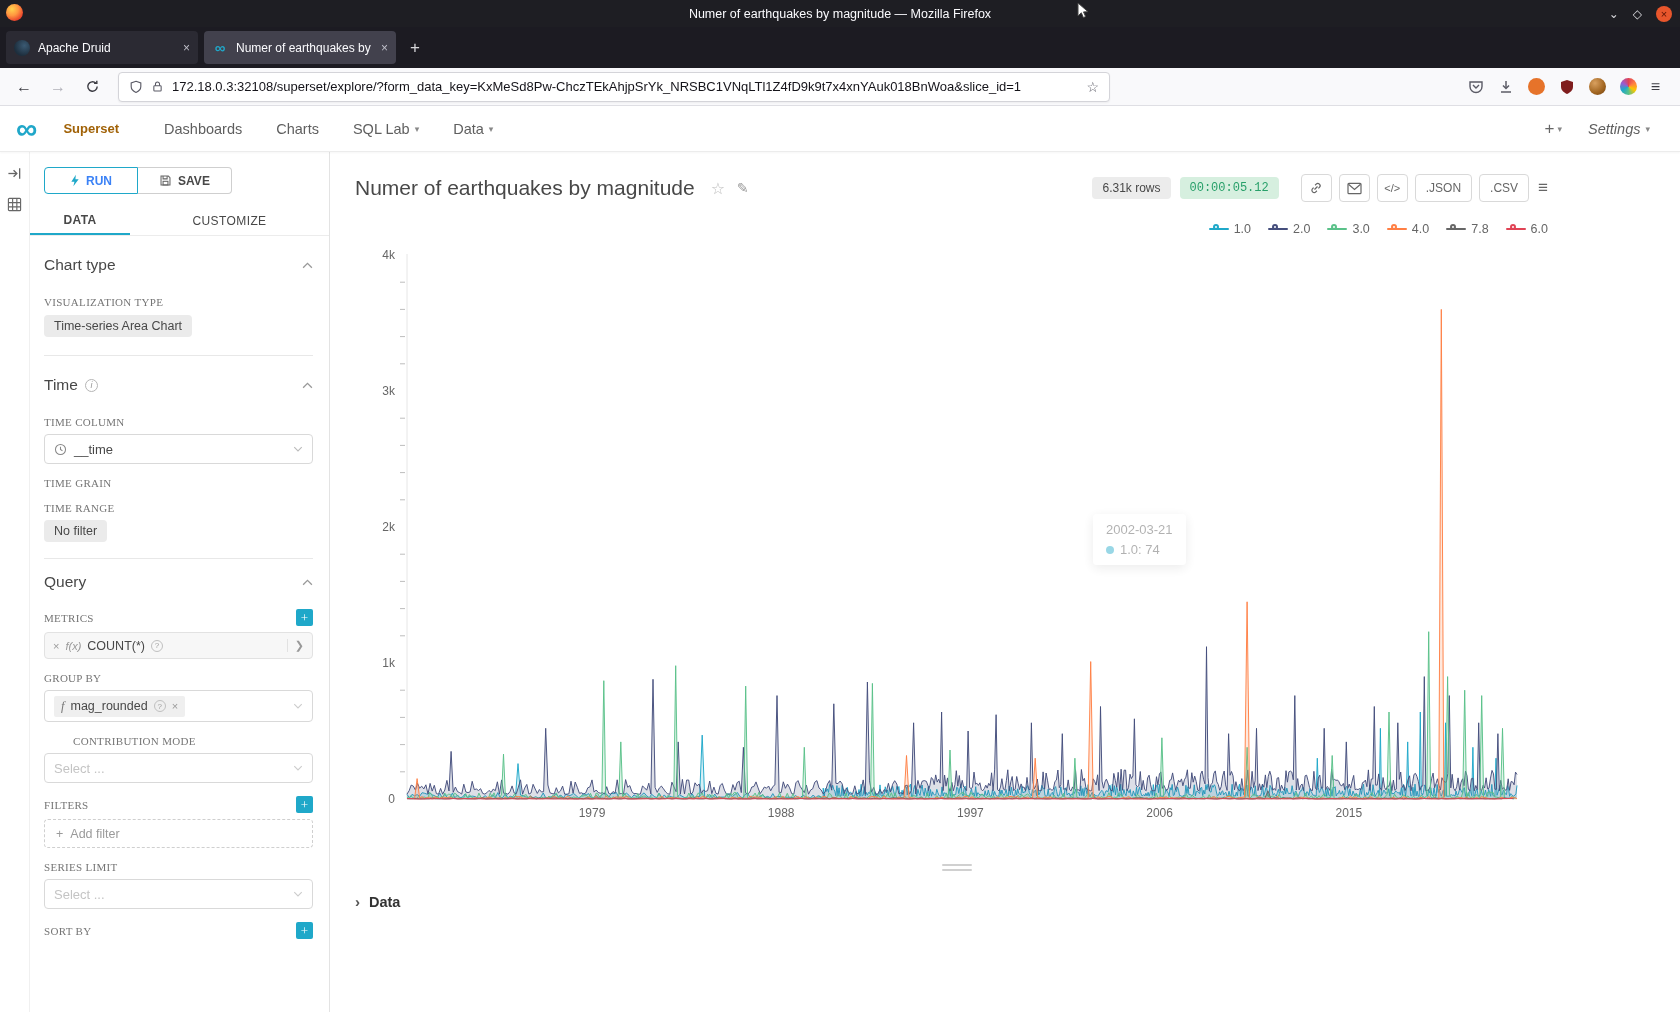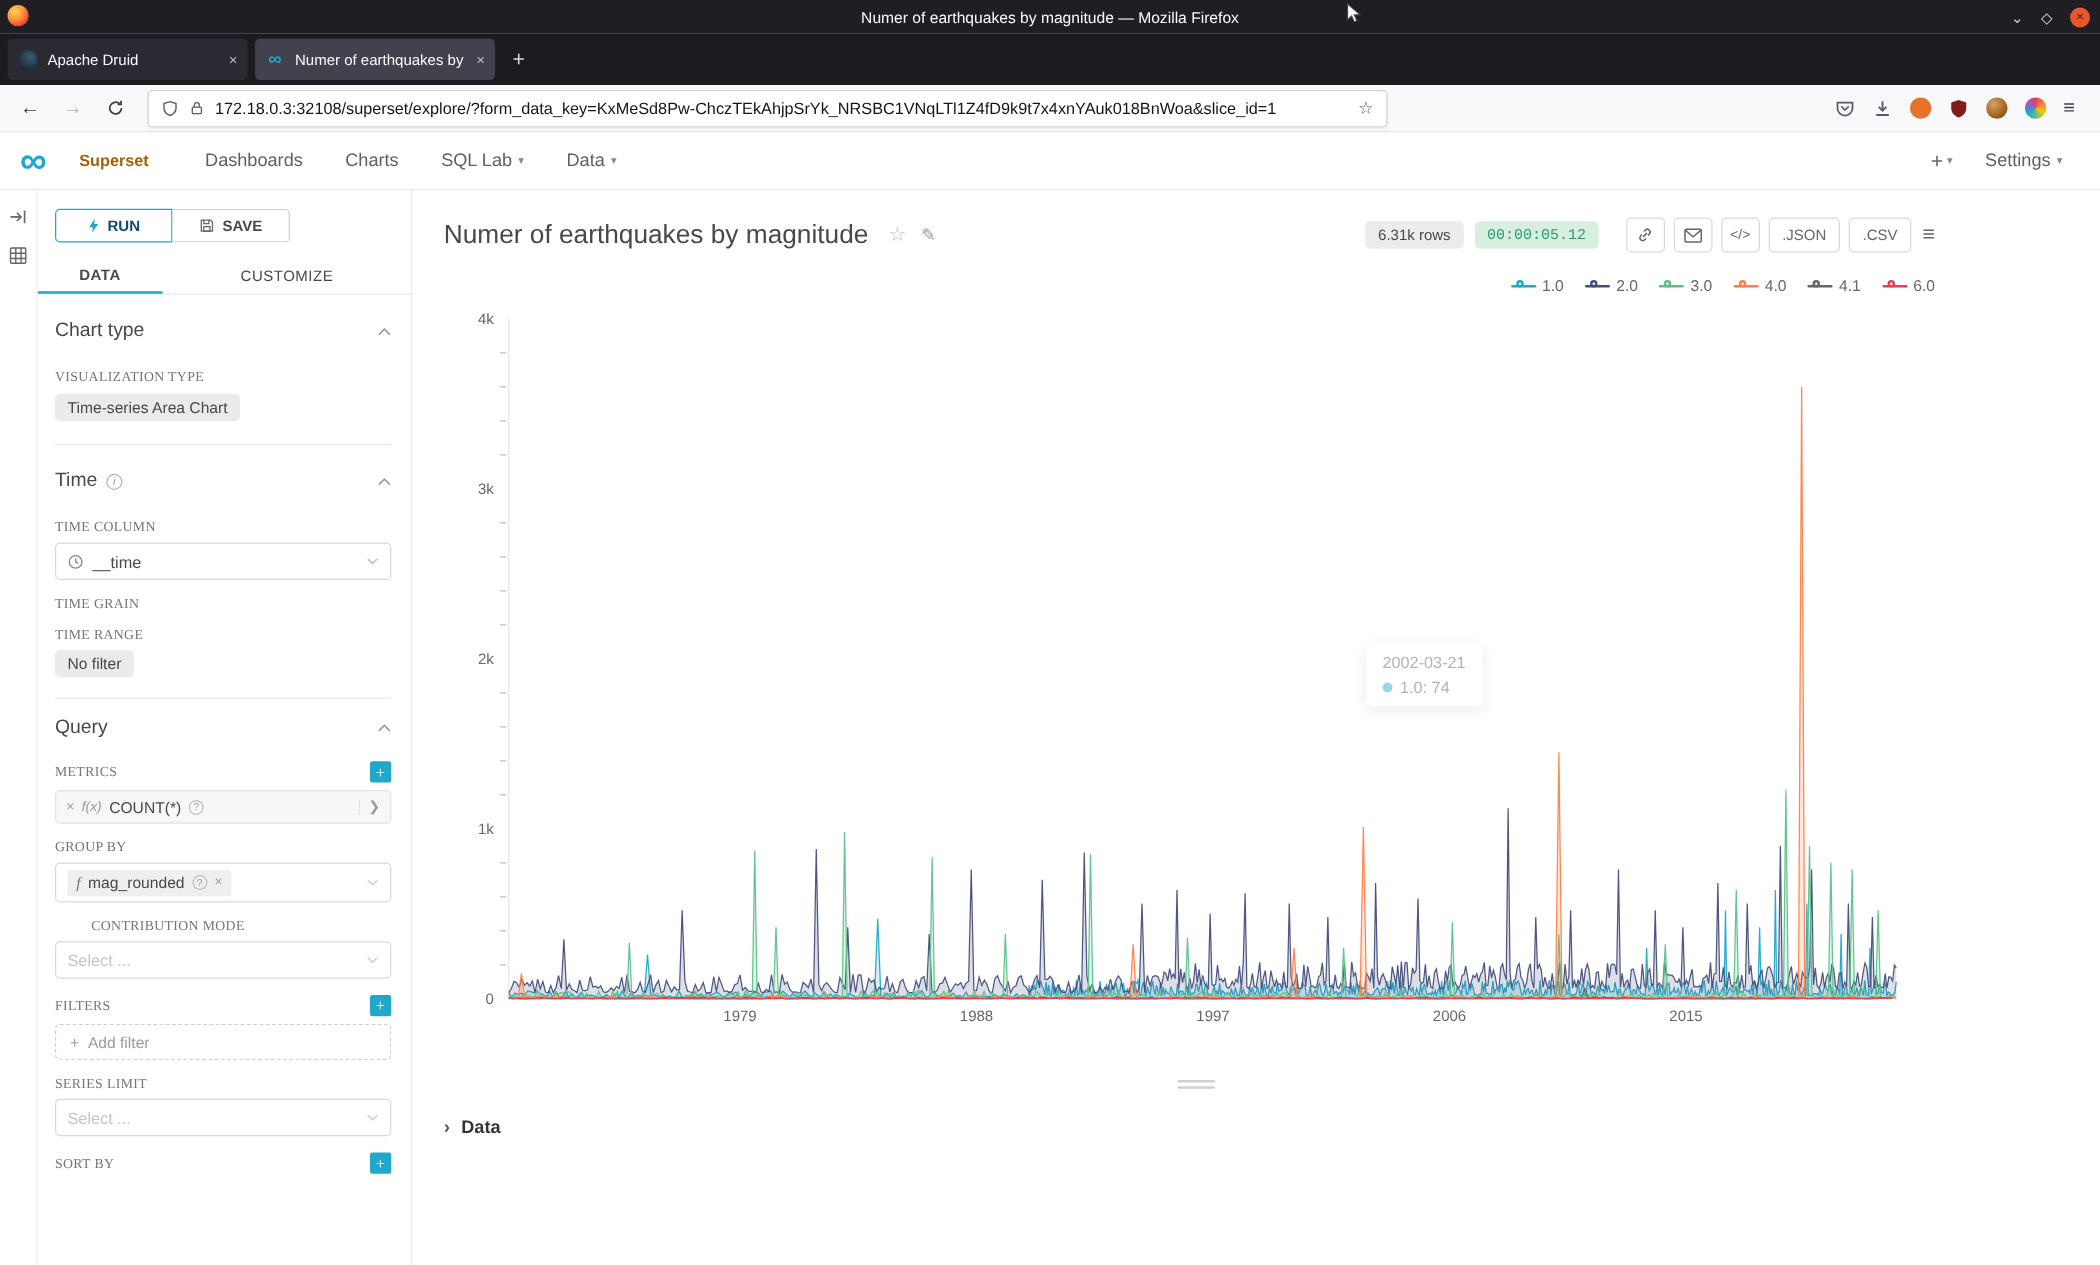--- a/index.html
+++ b/index.html
@@ -53,35 +53,35 @@
   .app-header { position:absolute; left:0; top:106px; width:1680px; height:46px; background:#fff;
     border-bottom:1px solid #ececec; box-shadow:0 1px 2px rgba(0,0,0,.04);
     display:flex; align-items:center; padding:0 16px; z-index:5; }
   .brand { display:flex; align-items:center; gap:6px; margin-right:28px; }
   .brand-mark { color:#20a7c9; font-size:30px; font-weight:bold; line-height:1; }
   .brand-name { color:#a16207; font-size:13px; font-weight:bold;margin-left:20px; }
   .nav-item { color:#5f5f5f; font-size:14.5px; margin:0 17px; display:flex; align-items:center; gap:5px; }
   .nav-caret { font-size:9px; color:#888; }
   .header-right { margin-left:auto; display:flex; align-items:center; gap:26px; padding-right:14px; }
   .hdr-plus { color:#666; font-size:17px; display:flex; align-items:center; gap:3px; }
-  .hdr-settings { color:#5f5f5f; font-size:14.5px; display:flex; align-items:center; gap:5px; }
+  .hdr-settings { color:#5f5f5f; font-size:14.5px; display:flex; align-items:center; gap:5px;font-style:italic; }
 
   
   .left-rail { position:absolute; left:0; top:152px; width:30px; bottom:0; background:#fff;
     border-right:1px solid #f0f0f0; display:flex; flex-direction:column; align-items:center;
     padding-top:14px; gap:16px; }
   .rail-icon { color:#666; }
 
   
   .control-panel { position:absolute; left:30px; top:152px; width:300px; bottom:0; background:#fff;
     border-right:1px solid #e3e3e3; padding:0 16px 0 14px; overflow:hidden; }
   .btn-row { margin-top:15px; display:flex; }
   .btn { height:27px; width:94px; display:flex; align-items:center; justify-content:center; gap:6px;
     font-size:12px; font-weight:bold; background:#fff; }
-  .btn-run { border:1px solid #1fa8c9; color:#0c4a6e; border-radius:4px 0 0 4px; }
+  .btn-run { border:1px solid #1fa8c9; color:#3b82f6; border-radius:4px 0 0 4px; }
   .btn-save { border:1px solid #cfcfcf; border-left:none; color:#484848; border-radius:0 4px 4px 0; }
   .panel-tabs { margin:12px -16px 0 -14px; display:flex; border-bottom:1px solid #ececec; height:30px; }
   .ptab { display:flex; align-items:center; justify-content:center; font-size:12px; letter-spacing:.4px;
     color:#484848; }
   .ptab-data { flex:0 0 100px; border-bottom:2px solid #1fa8c9; font-weight:bold; }
   .ptab-customize { flex:1; }
   .section-hdr { margin-top:20px; display:flex; align-items:center; font-size:15.5px; color:#484848;
     font-weight:500; gap:7px; }
   .section-hdr .chev { margin-left:auto; }
   .info-circle { width:13px; height:13px; border:1px solid #b5b5b5; border-radius:50%; color:#999;
@@ -446,21 +446,21 @@
             <span class="lg-line" style="background: rgb(255, 127, 68);"></span>
             <span class="lg-ring" style="border-color: rgb(255, 127, 68);"></span>
           </span>
         <span class="lg-label">4.0</span>
         </span>
       <span class="lg-item">
         <span class="lg-marker">
             <span class="lg-line" style="background: rgb(102, 102, 102);"></span>
             <span class="lg-ring" style="border-color: rgb(102, 102, 102);"></span>
           </span>
-        <span class="lg-label">4.1</span>
+        <span class="lg-label">7.8</span>
         </span>
       <span class="lg-item">
         <span class="lg-marker">
             <span class="lg-line" style="background: rgb(224, 67, 85);"></span>
             <span class="lg-ring" style="border-color: rgb(224, 67, 85);"></span>
           </span>
         <span class="lg-label">6.0</span>
         </span>
     </div>
 

